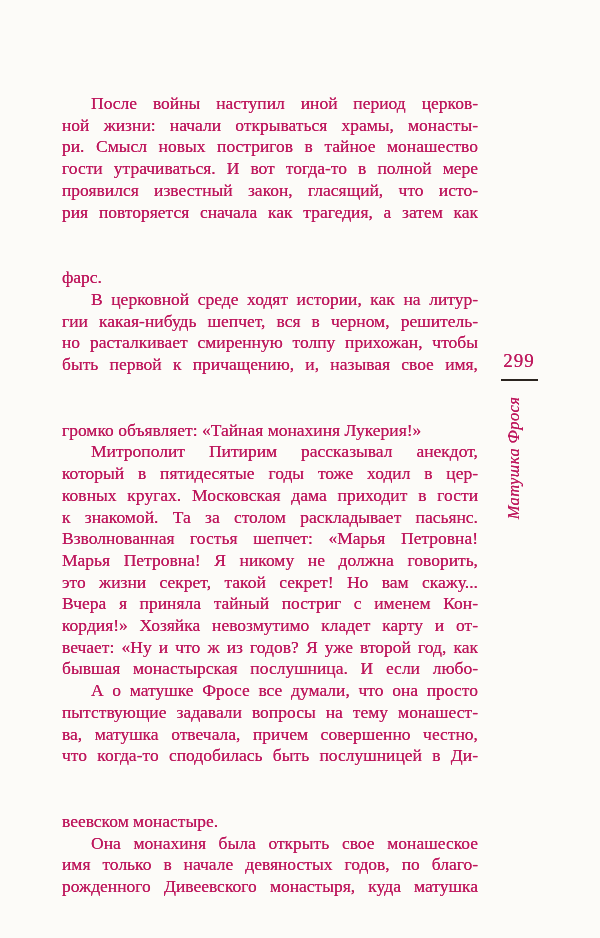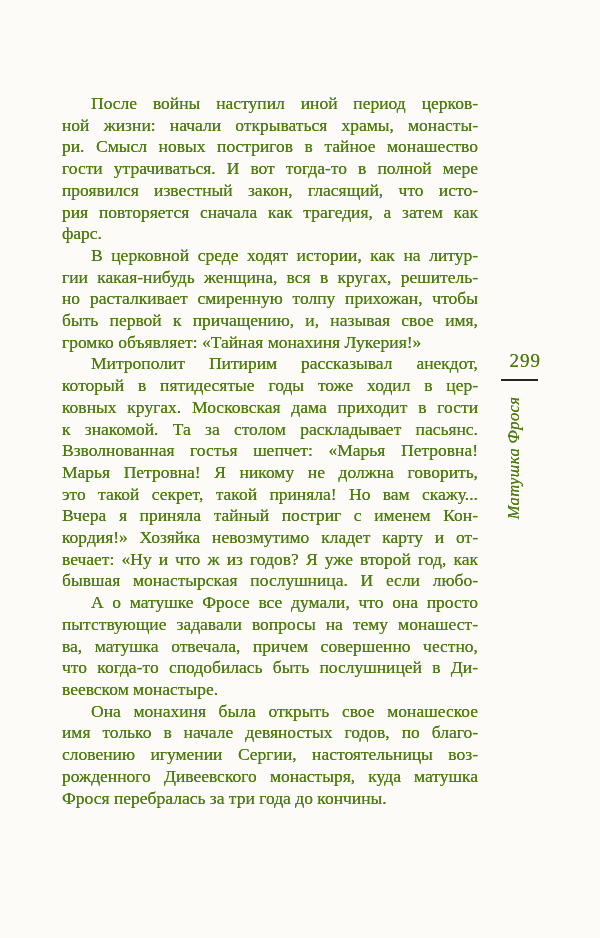--- a/index.html
+++ b/index.html
@@ -2,46 +2,46 @@
 <html><head>
 <meta charset="utf-8">
 <style>
   html, body { margin: 0; padding: 0; }
   .page {
     position: relative;
     width: 600px;
     height: 938px;
     background: #fcfbf8;
     font-family: "Liberation Serif", serif;
-    color: #4d7c0f;
+    color: #be185d;
     overflow: hidden;
   }
   .text-block {
     position: absolute;
     left: 62px;
     top: 93px;
     width: 416px;
     text-shadow: 0 0 0.3px currentColor;
   }
   .para { margin: 0; padding: 0; }
   .line {
     font-size: 17.5px;
     line-height: 21.7px;
     text-align: justify;
     text-align-last: justify;
     white-space: normal;
   }
   .line.first { text-indent: 29px; }
-  .line.last { text-align-last: left; }
+  .line.last { text-align-last: left; margin-top: 44px; }
   .page-number {
     position: absolute;
     left: 497px;
     top: 350px;
     width: 44px;
-    text-align: right;
+    text-align: center;
     font-size: 19px;
     letter-spacing: 1px;
     text-shadow: 0 0 0.3px currentColor;
   }
   .page-number-rule {
     position: absolute;
     left: 501px;
     top: 379px;
     width: 37px;
     height: 2px;
@@ -72,52 +72,51 @@
       <div class="line">ной жизни: начали открываться храмы, монасты-</div>
       <div class="line">ри. Смысл новых постригов в тайное монашество</div>
       <div class="line">гости утрачиваться. И вот тогда-то в полной мере</div>
       <div class="line">проявился известный закон, гласящий, что исто-</div>
       <div class="line">рия повторяется сначала как трагедия, а затем как</div>
       <div class="line last">фарс.</div>
     </div>
 
     <div class="para">
       <div class="line first">В церковной среде ходят истории, как на литур-</div>
-      <div class="line">гии какая-нибудь женщина, вся в кругах, решитель-</div>
+      <div class="line">гии какая-нибудь шепчет, вся в черном, решитель-</div>
       <div class="line">но расталкивает смиренную толпу прихожан, чтобы</div>
       <div class="line">быть первой к причащению, и, называя свое имя,</div>
       <div class="line last">громко объявляет: «Тайная монахиня Лукерия!»</div>
     </div>
 
     <div class="para">
       <div class="line first">Митрополит Питирим рассказывал анекдот,</div>
       <div class="line">который в пятидесятые годы тоже ходил в цер-</div>
       <div class="line">ковных кругах. Московская дама приходит в гости</div>
       <div class="line">к знакомой. Та за столом раскладывает пасьянс.</div>
       <div class="line">Взволнованная гостья шепчет: «Марья Петровна!</div>
       <div class="line">Марья Петровна! Я никому не должна говорить,</div>
-      <div class="line">это такой секрет, такой приняла! Но вам скажу...</div>
+      <div class="line">это жизни секрет, такой секрет! Но вам скажу...</div>
       <div class="line">Вчера я приняла тайный постриг с именем Кон-</div>
       <div class="line">кордия!» Хозяйка невозмутимо кладет карту и от-</div>
       <div class="line">вечает: «Ну и что ж из годов? Я уже второй год, как</div>
     </div>
 
     <div class="para">
       <div class="line">бывшая монастырская послушница. И если любо-</div>
       <div class="line first">А о матушке Фросе все думали, что она просто</div>
       <div class="line">пытствующие задавали вопросы на тему монашест-</div>
       <div class="line">ва, матушка отвечала, причем совершенно честно,</div>
       <div class="line">что когда-то сподобилась быть послушницей в Ди-</div>
       <div class="line last">веевском монастыре.</div>
     </div>
 
     <div class="para">
       <div class="line first">Она монахиня была открыть свое монашеское</div>
       <div class="line">имя только в начале девяностых годов, по благо-</div>
-      <div class="line">словению игумении Сергии, настоятельницы воз-</div>
       <div class="line">рожденного Дивеевского монастыря, куда матушка</div>
       <div class="line last">Фрося перебралась за три года до кончины.</div>
     </div>
 
   </main>
 
   <aside>
     <div class="page-number">299</div>
     <div class="page-number-rule"></div>
     <div class="running-title">Матушка Фрося</div>

